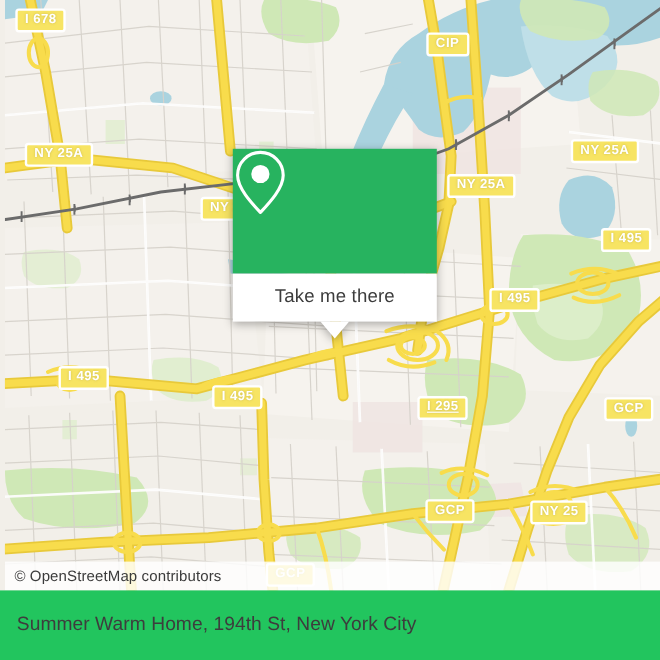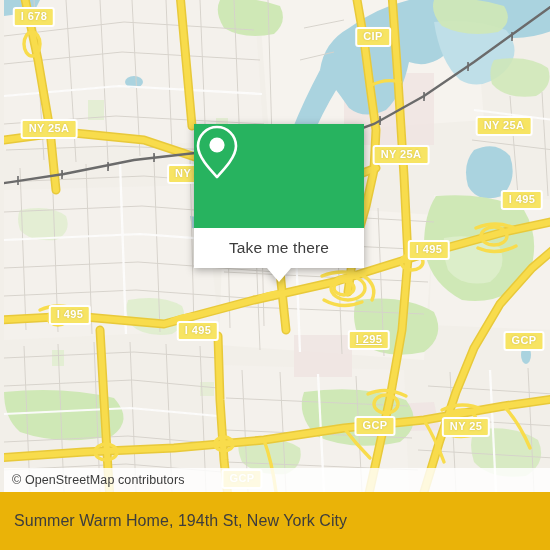--- a/index.html
+++ b/index.html
@@ -74,21 +74,21 @@
     width:0; height:0;
     margin-left:-12px;
     border-left:12px solid transparent;
     border-right:12px solid transparent;
     border-top:14px solid #ffffff;
   }
 
   
   #bottombar {
     position:absolute; left:0; top:492px; width:550px; height:58px;
-    background:#eab308;
+    background:#22c55e;
     display:flex; align-items:center; justify-content:space-between;
     padding:0 14px 0 14px;
   }
   #place-title {
     font-size:16px;
     color:#3d3d3d;
     letter-spacing:.05px;
     white-space:nowrap;
   }
   #brand {

